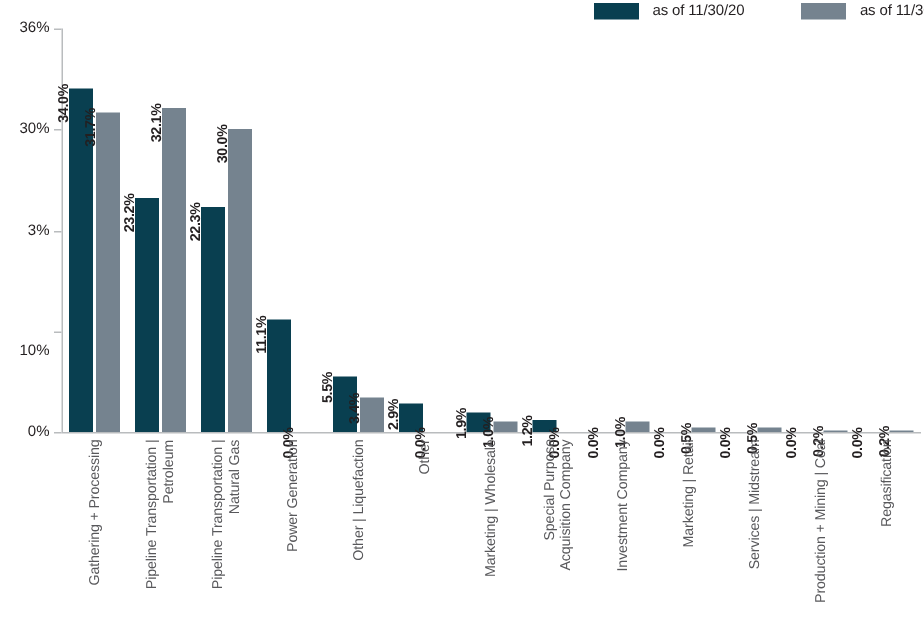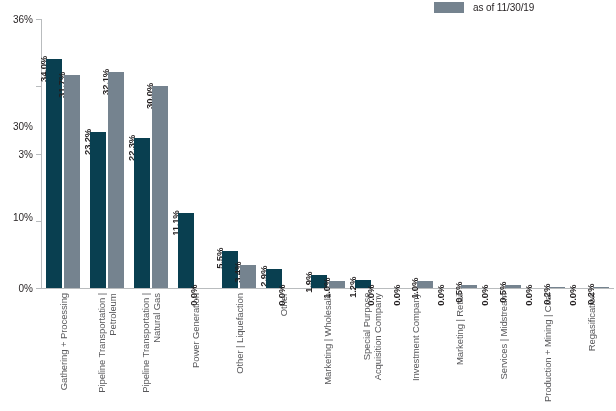--- a/index.html
+++ b/index.html
@@ -57,35 +57,39 @@
     letter-spacing:-0.1px;
     white-space:pre;
   }
 </style>
 </head>
 <body>
 
 <div id="chart-root">
 
   <div class="legend">
+    <div class="legend-entry">
+      <span class="legend-swatch" style="background: rgb(9, 63, 80);"></span>
+      <span class="legend-label">as of 11/30/20</span>
+    </div>
     <div class="legend-gap"></div>
     <div class="legend-entry">
       <span class="legend-swatch" style="background: rgb(117, 131, 143);"></span>
       <span class="legend-label">as of 11/30/19</span>
     </div>
   </div>
 
   <div class="ylabels" id="ylabels">
       <div class="ylabel" style="top: 19px;">36%</div>
       <div class="ytickmark" style="top: 19px;"></div>
-      <div class="ylabel" style="top: 86.25px; margin-top: 40px;">30%</div>
+      <div class="ylabel" style="top: 86.25px;">30%</div>
       <div class="ytickmark" style="top: 86.25px;"></div>
       <div class="ylabel" style="top: 153.5px;">3%</div>
       <div class="ytickmark" style="top: 153.5px;"></div>
-      <div class="ylabel" style="top: 217px;">10%</div>
+      <div class="ylabel" style="top: 234px;">10%</div>
       <div class="ytickmark" style="top: 220.75px;"></div>
       <div class="ylabel" style="top: 288px;">0%</div>
       <div class="ytickmark" style="top: 288px;"></div>
     </div>
   <div class="axis-y"></div>
   <div class="axis-x"></div>
 
   <div class="groups" id="groups">
       <div class="group" style="left: 5.03846px; width: 34px;">
         <span class="vlabel" style="bottom: 231.65px; left: 8px; transform: rotate(180deg) translateX(50%);">34.0%</span>

